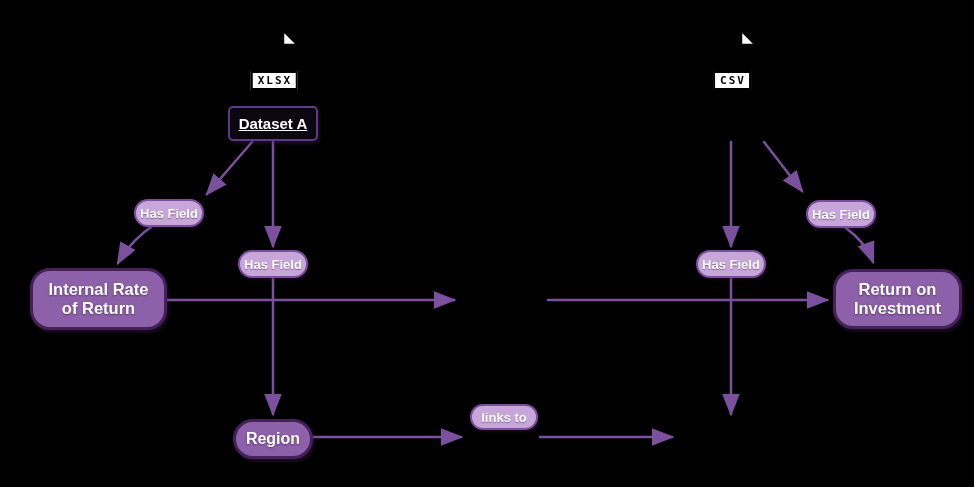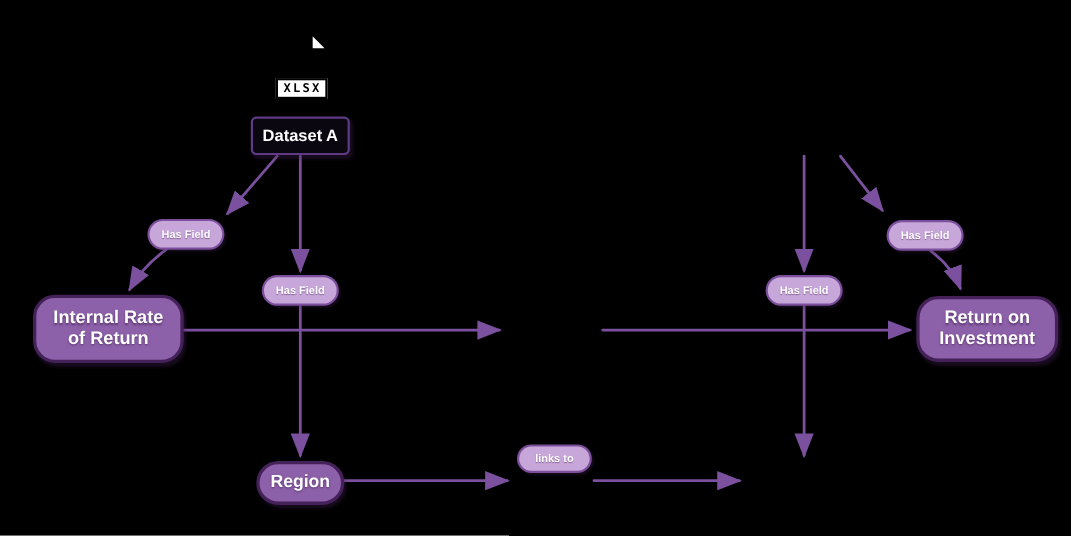--- a/index.html
+++ b/index.html
@@ -17,26 +17,27 @@
     text-shadow:0 1px 2px rgba(45,15,60,0.55);
     font-size:16.5px;line-height:1.18;
   }
   .node .lbl{display:block;padding:0 10px;}
 
   .dataset{
     position:absolute;display:flex;align-items:center;justify-content:center;
     box-sizing:border-box;background:#0b0710;color:#fff;font-weight:bold;
     border:2.5px solid #5f3a85;border-radius:5px;font-size:15px;
     box-shadow:2px 3px 3px rgba(70,35,90,0.35);
+    text-decoration:underline;
   }
 
   .pill{
     position:absolute;display:flex;align-items:center;justify-content:center;
     box-sizing:border-box;background:#c7a6d9;color:#fff;font-weight:bold;
-    border:2px solid #7b4f9b;border-radius:14px;font-size:10px;
+    border:2px solid #7b4f9b;border-radius:14px;font-size:13px;
     box-shadow:2px 2px 2px rgba(70,35,90,0.3);
     text-shadow:0 1px 1px rgba(90,50,110,0.6);
     white-space:nowrap;
   }
 
   .fileicon{position:absolute;}
   .filebadge{
     position:absolute;left:50%;transform:translateX(-50%);
     background:#fff;border:2.5px solid #000;color:#000;
     font-family:"DejaVu Sans Mono",monospace;font-weight:bold;
@@ -72,20 +73,27 @@
   </svg>
 
   <div class="fileicon" style="left:246px;top:28px;width:56px;height:73px;">
     <svg width="56" height="73" viewBox="0 0 56 73">
       <path d="M4,1 h33 l16,16 v55 h-49 z" fill="#000"></path>
       <path d="M37,2 l15,15 h-15 z" fill="#fff" stroke="#000" stroke-width="2.5" stroke-linejoin="round"></path>
     </svg>
     <div class="filebadge" style="top:43px;">XLSX</div>
   </div>
 
+  <div class="fileicon" style="left:704px;top:28px;width:56px;height:73px;">
+    <svg width="56" height="73" viewBox="0 0 56 73">
+      <path d="M4,1 h33 l16,16 v55 h-49 z" fill="#000"></path>
+      <path d="M37,2 l15,15 h-15 z" fill="#fff" stroke="#000" stroke-width="2.5" stroke-linejoin="round"></path>
+    </svg>
+    <div class="filebadge" style="top:43px;">CSV</div>
+  </div>
 
   <div class="dataset" style="left:228px;top:106px;width:90px;height:35px;">
     <span class="lbl">Dataset A</span>
   </div>
 
 
   <div class="node" style="left:833px;top:269px;width:129px;height:60px;">
     <span class="lbl">Return on Investment</span>
   </div>
 

